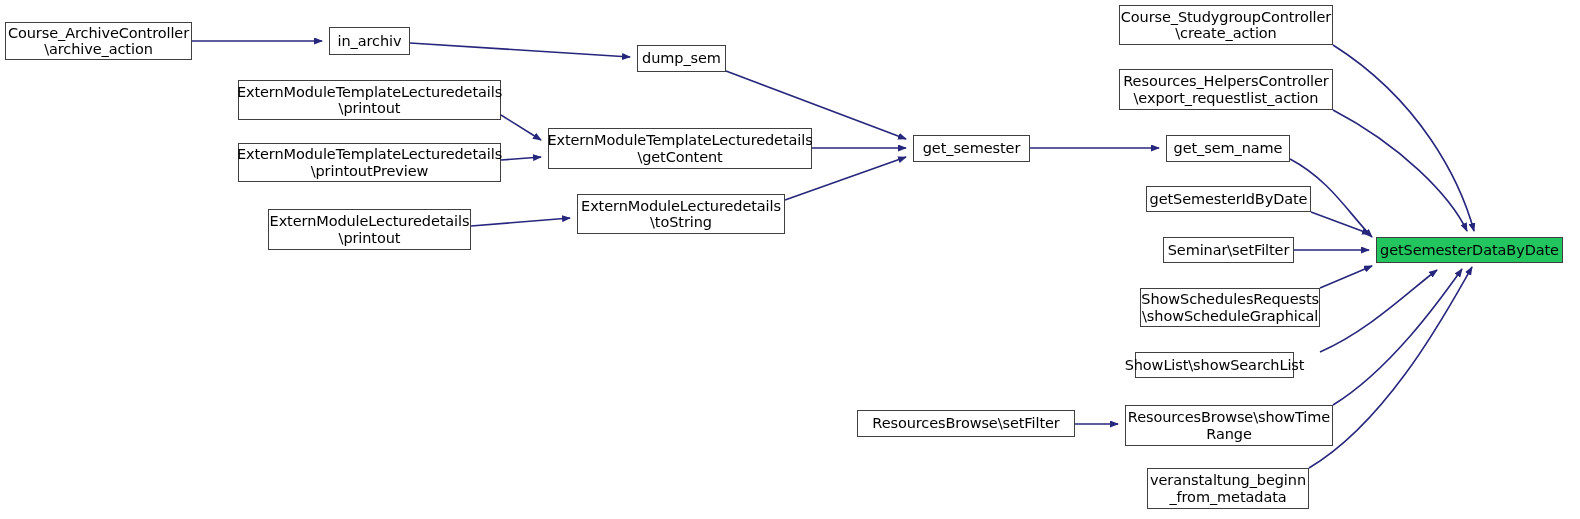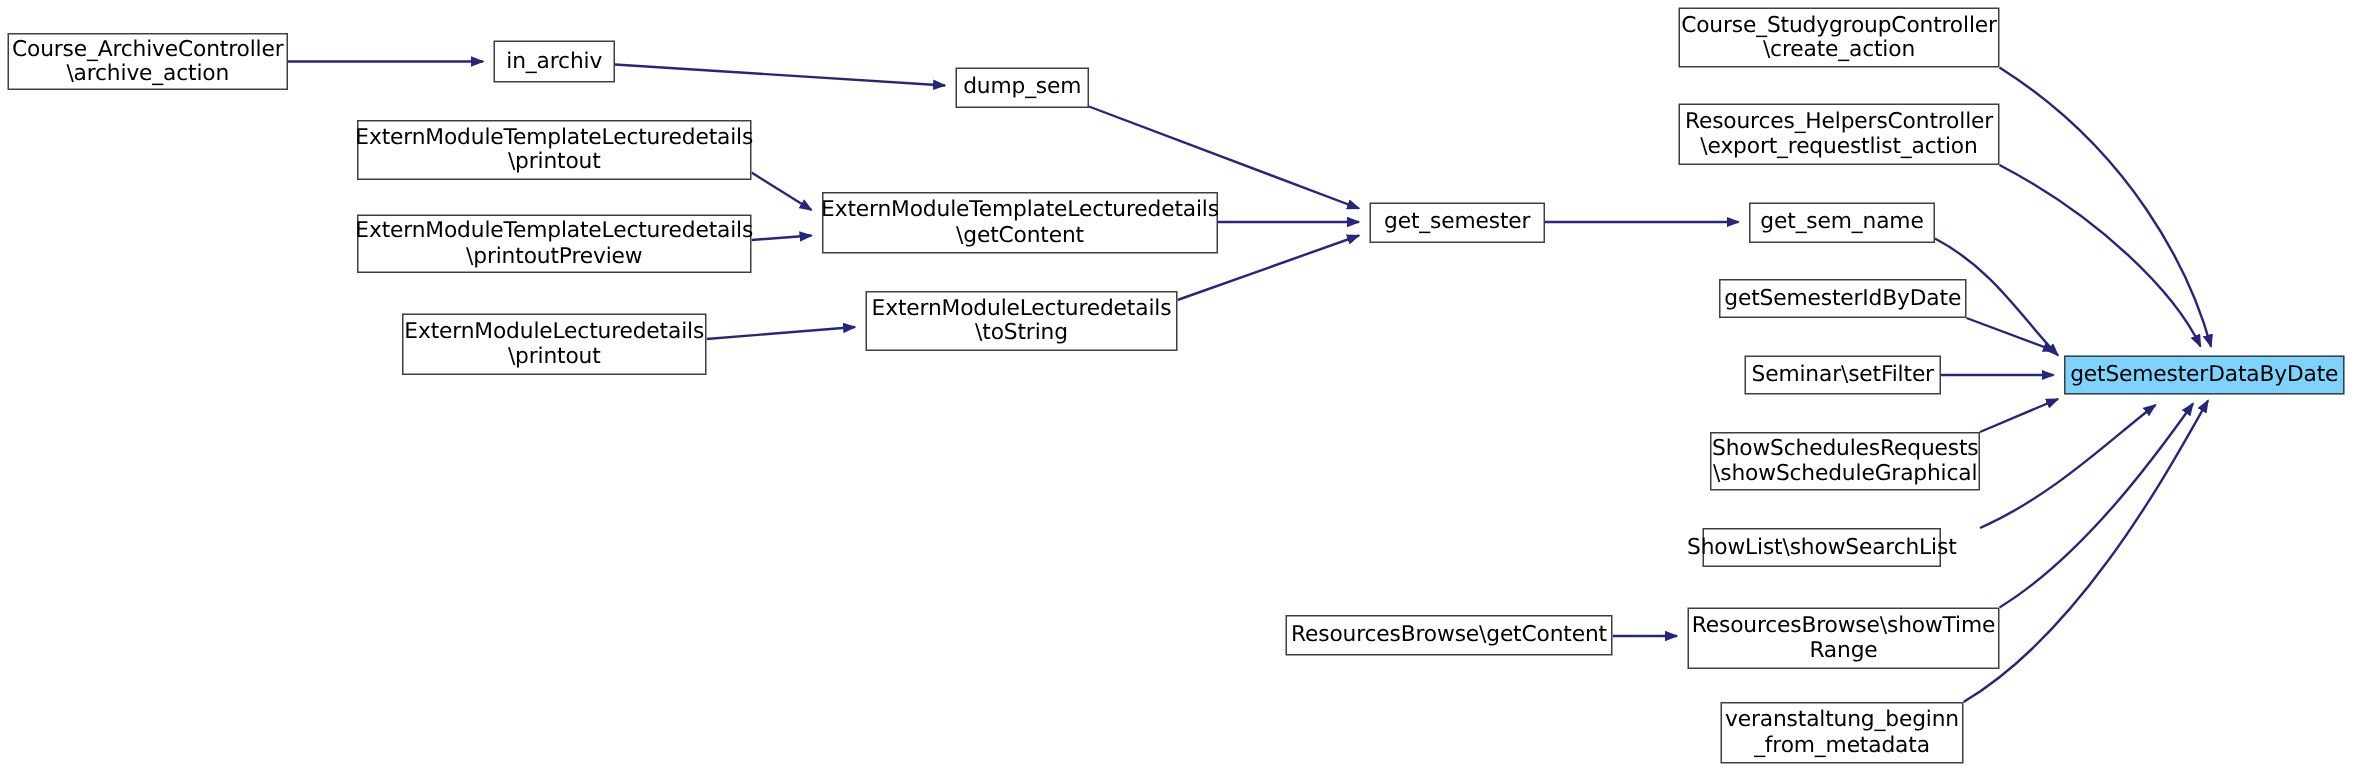--- a/index.html
+++ b/index.html
@@ -32,21 +32,21 @@
     justify-content: center;
     text-align: center;
     line-height: 1.12;
     color: #000000;
     font-size: 14.5px;
     letter-spacing: -0.1px;
     white-space: pre-line;
     z-index: 5;
   }
   .node.highlight {
-    background: #7dd3fc;
+    background: #22c55e;
     border-color: #3f3f3f;
   }
 </style>
 </head>
 <body>
 
 <div id="canvas">
   <svg id="edge-layer" viewBox="0 0 1580 519" xmlns="http://www.w3.org/2000/svg">
     <defs>
       <marker id="arrowhead" markerWidth="9" markerHeight="7" refX="8" refY="3.5" orient="auto" markerUnits="userSpaceOnUse">
@@ -94,20 +94,20 @@
       <div class="node" style="left: 1119px; top: 5px; width: 214px; height: 40px;"><span>Course_StudygroupController
 \create_action</span></div>
       <div class="node" style="left: 1119px; top: 69px; width: 214px; height: 41px;"><span>Resources_HelpersController
 \export_requestlist_action</span></div>
       <div class="node" style="left: 1166px; top: 135px; width: 124px; height: 27px;"><span>get_sem_name</span></div>
       <div class="node" style="left: 1146px; top: 186px; width: 165px; height: 26px;"><span>getSemesterIdByDate</span></div>
       <div class="node" style="left: 1163px; top: 237px; width: 131px; height: 26px;"><span>Seminar\setFilter</span></div>
       <div class="node" style="left: 1140px; top: 288px; width: 180px; height: 39px; justify-content: flex-end;"><span>ShowSchedulesRequests
 \showScheduleGraphical</span></div>
       <div class="node" style="left: 1135px; top: 352px; width: 159px; height: 26px;"><span>ShowList\showSearchList</span></div>
-      <div class="node" style="left: 857px; top: 410px; width: 218px; height: 27px;"><span>ResourcesBrowse\getContent</span></div>
+      <div class="node" style="left: 857px; top: 410px; width: 218px; height: 27px;"><span>ResourcesBrowse\setFilter</span></div>
       <div class="node" style="left: 1125px; top: 405px; width: 208px; height: 41px;"><span>ResourcesBrowse\showTime
 Range</span></div>
       <div class="node" style="left: 1147px; top: 468px; width: 162px; height: 41px;"><span>veranstaltung_beginn
 _from_metadata</span></div>
       <div class="node highlight" style="left: 1376px; top: 237px; width: 187px; height: 26px;"><span>getSemesterDataByDate</span></div>
     </div>
 </div>
 
 </body></html>

